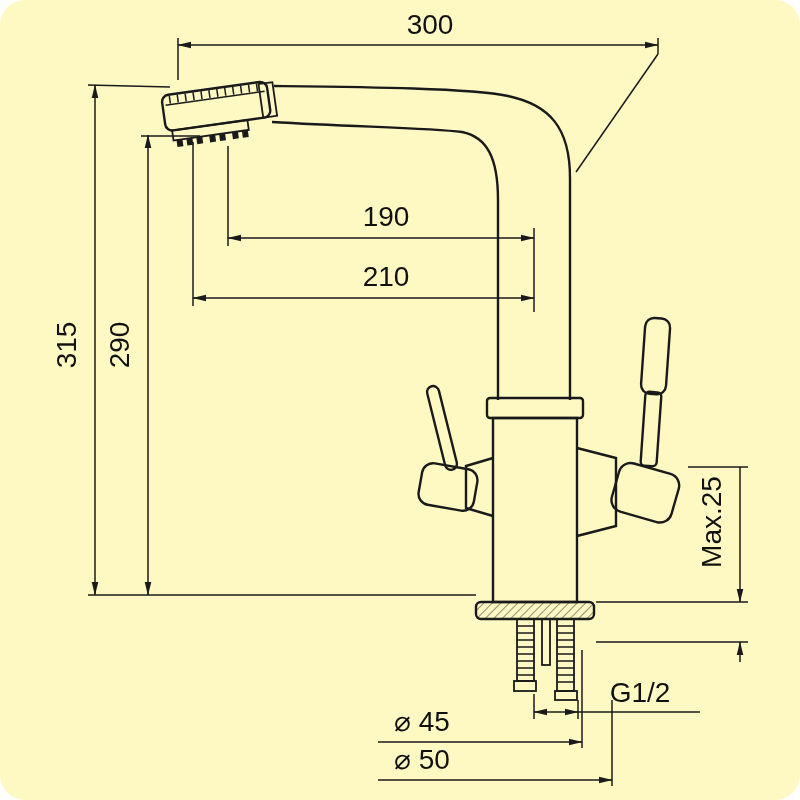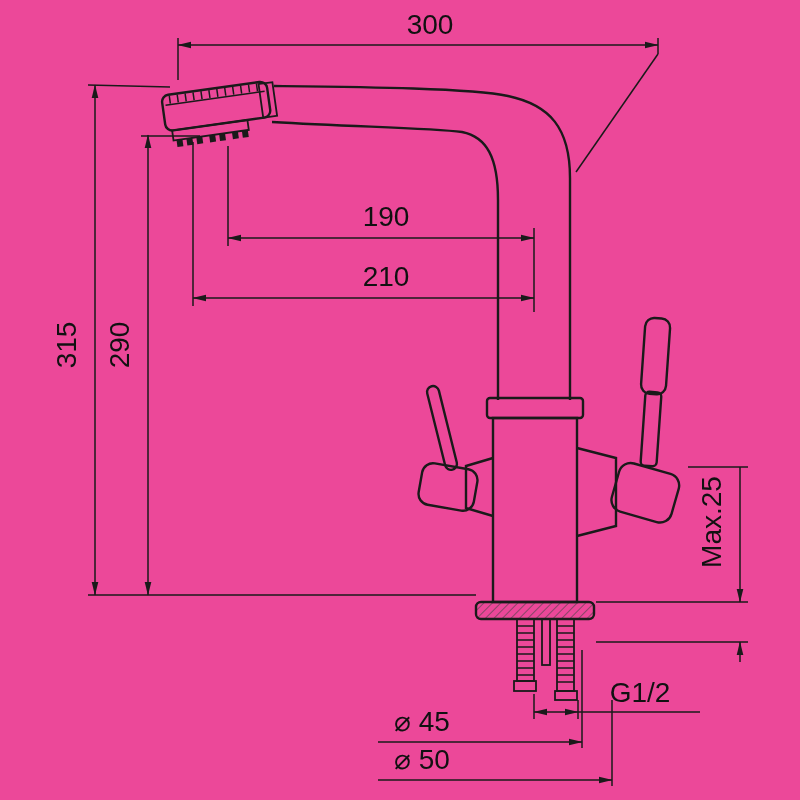--- a/index.html
+++ b/index.html
@@ -4,22 +4,23 @@
 <style>
   html, body {
     margin: 0;
     padding: 0;
     background: #ffffff;
   }
   .canvas {
     position: relative;
     width: 800px;
     height: 800px;
-    background: #ec4899;
+    background: #fef9c3;
     overflow: hidden;
+    border-radius: 25px;
   }
   svg { display: block; }
   text.dim {
     font-family: "Liberation Sans", sans-serif;
     font-size: 28px;
     fill: #111111;
   }
   .thin  { stroke: #1a1a1a; stroke-width: 1.5; fill: none; }
   .thick { stroke: #1a1a1a; stroke-width: 2.4; fill: none; }
   .mid   { stroke: #1a1a1a; stroke-width: 1.8; fill: none; }

